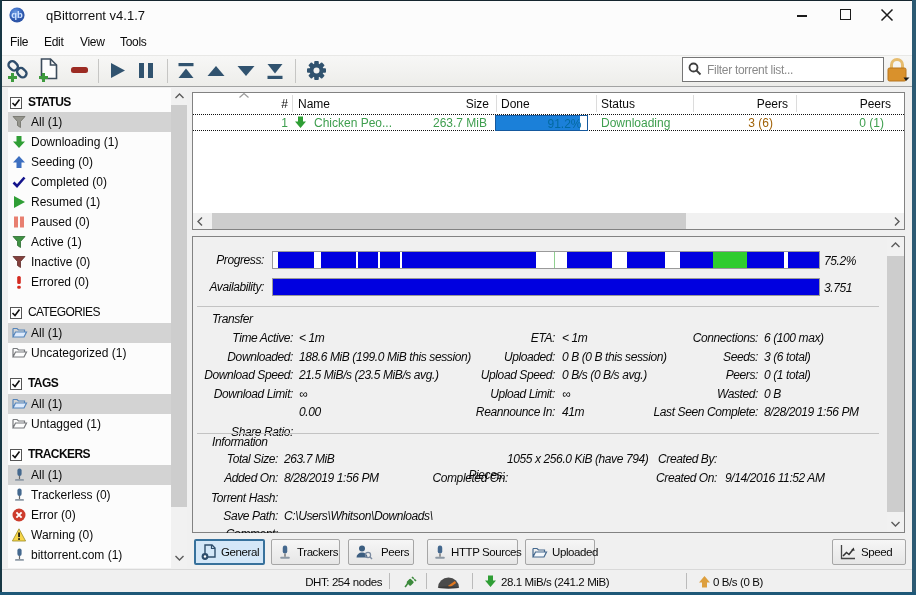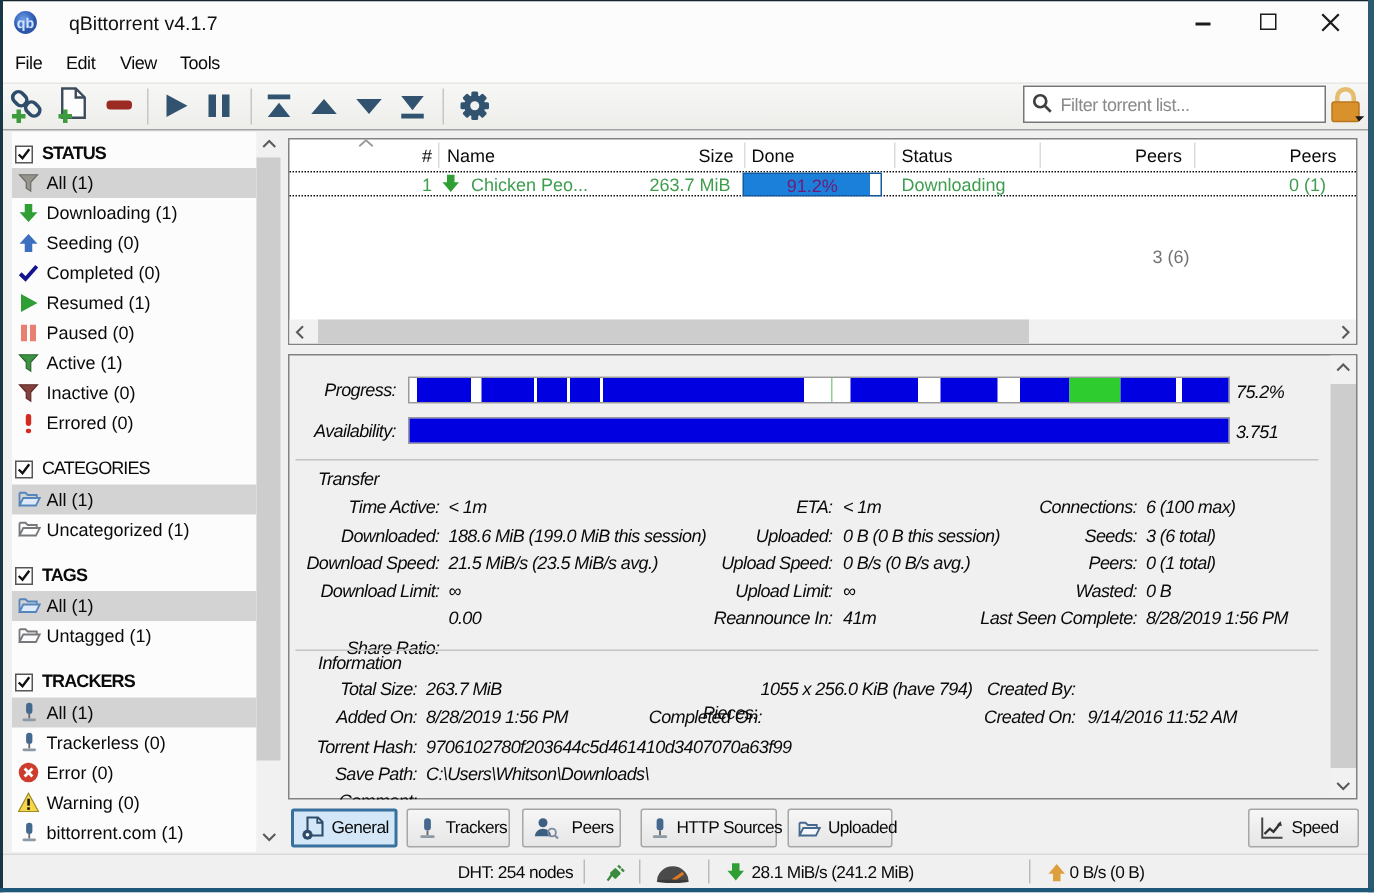--- a/index.html
+++ b/index.html
@@ -293,23 +293,23 @@
 
 <div class="t" style="right:628px;top:116px;color:#3e9e4e;">1</div>
 <svg style="left:294px;top:116px;" width="13" height="13" viewBox="0 0 13 13">
     <path d="M4 0.5 h5 v5 h3 L6.5 12 L1 5.5 h3 z" fill="#2f9e35"></path>
   </svg>
 <div class="t" style="left:314px;top:116px;color:#3e9e4e;">Chicken Peo...</div>
 <div class="t" style="right:429px;top:116px;color:#3e9e4e;">263.7 MiB</div>
 
 <div class="abs" style="left:495px;top:115px;width:93px;height:16px;border:1px solid #15599e;background:#fff;"></div>
 <div class="abs" style="left:496px;top:116px;width:84px;height:14px;background:#1b80d9;"></div>
-<div class="t" style="left:495px;top:117px;width:93px;text-align:center;color:#701a75;">91.2%</div>
+<div class="t" style="left:518px;top:117px;width:93px;text-align:center;color:#0369a1;">91.2%</div>
 <div class="t" style="left:601px;top:116px;color:#3e9e4e;">Downloading</div>
-<div class="t" style="right:123px;top:116px;color:#737373;margin-top:48px;">3 (6)</div>
+<div class="t" style="right:143px;top:116px;color:#a16207;">3 (6)</div>
 <div class="t" style="right:32px;top:116px;color:#3e9e4e;">0 (1)</div>
 
 <div class="abs" style="left:193px;top:213px;width:711px;height:16px;background:#f1f1f1;"></div>
 <svg style="left:197px;top:217px;" width="6" height="9" viewBox="0 0 6 9">
     <path d="M5 0.5 L1 4.5 L5 8.5" fill="none" stroke="#5a5a5a" stroke-width="1.4"></path>
   </svg>
 <div class="abs" style="left:212px;top:213px;width:474px;height:16px;background:#cdcdcd;"></div>
 <svg style="left:894px;top:217px;" width="6" height="9" viewBox="0 0 6 9">
     <path d="M1 0.5 L5 4.5 L1 8.5" fill="none" stroke="#5a5a5a" stroke-width="1.4"></path>
   </svg>
@@ -376,21 +376,20 @@
     <div class="t" style="left:284px;top:452px;">263.7 MiB</div>
 <div class="t" style="right:411px;top:452px;margin-top:16px;">Pieces:</div>
     <div class="t" style="left:507px;top:452px;">1055 x 256.0 KiB (have 794)</div>
 <div class="t" style="right:199px;top:452px;">Created By:</div>
 <div class="t" style="right:638px;top:471px;">Added On:</div>
     <div class="t" style="left:284px;top:471px;">8/28/2019 1:56 PM</div>
 <div class="t" style="right:408px;top:471px;">Completed On:</div>
 <div class="t" style="right:199px;top:471px;">Created On:</div>
     <div class="t" style="left:725px;top:471px;">9/14/2016 11:52 AM</div>
 <div class="t" style="right:638px;top:491px;">Torrent Hash:</div>
-    <div class="t" style="left:284px;top:491px;">9706102780f203644c5d461410d3407070a63f99</div>
 <div class="t" style="right:638px;top:509px;">Save Path:</div>
     <div class="t" style="left:284px;top:509px;">C:\Users\Whitson\Downloads\</div>
 <div class="t" style="right:638px;top:527px;height:6px;overflow:hidden;">Comment:</div>
 </div>
 
 <div class="abs" style="left:887px;top:237px;width:17px;height:295px;background:#f1f1f1;"></div>
 <svg style="left:891px;top:242px;" width="9" height="6" viewBox="0 0 9 6">
     <path d="M0.5 5 L4.5 1 L8.5 5" fill="none" stroke="#5a5a5a" stroke-width="1.4"></path>
   </svg>
 <div class="abs" style="left:887px;top:256px;width:17px;height:256px;background:#cdcdcd;"></div>

